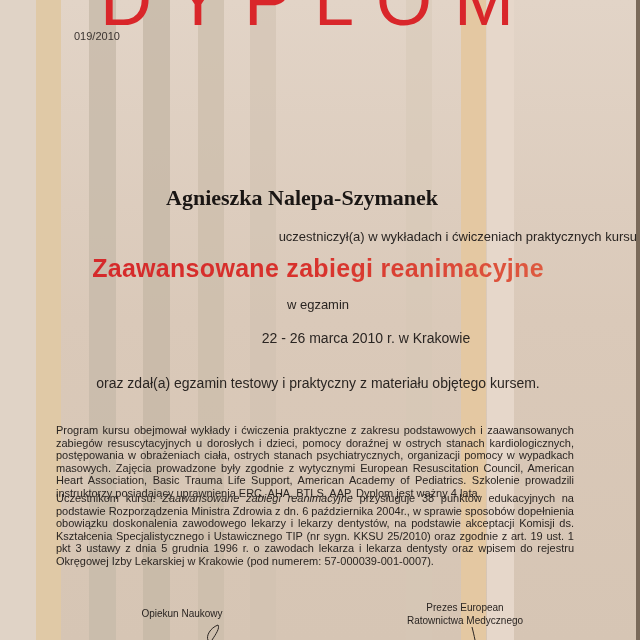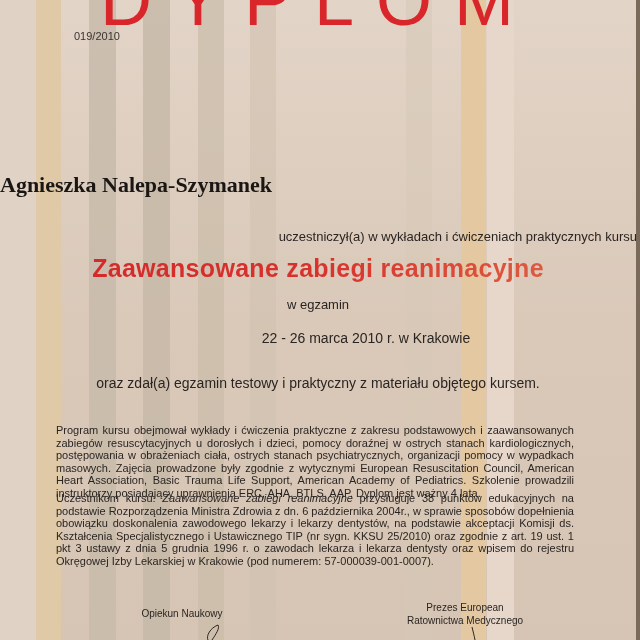--- a/index.html
+++ b/index.html
@@ -15,21 +15,21 @@
   }
   .edge { position:absolute; left:636px; top:0; width:4px; height:640px; background:#7a6a5a; }
   .stripe { position:absolute; top:0; height:640px; }
   .heading {
     position:absolute; left:0; width:636px; top:-40px; text-align:center;
     font-size:72px; color:#d9262a; letter-spacing:22px; font-weight:normal;
     line-height:80px;
   }
   .docno { position:absolute; left:74px; top:30px; font-size:11px; color:#3a3430; }
   .name {
-    position:absolute; left:0; width:604px; top:172px; 
+    position:absolute; left:0; width:604px; top:185px; text-align:center;
     font-family:"Liberation Serif", serif; font-weight:bold; font-size:22px; color:#1a1614;
   }
   .line1 { position:absolute; left:1px; width:636px; top:229px; text-align:right; font-size:13px; color:#2a2522; }
   .course {
     position:absolute; left:0; width:636px; top:254px; text-align:center;
     font-weight:bold; font-size:25px; letter-spacing:0.3px;
     background:linear-gradient(90deg,#d4262a 0%,#d8322c 50%,#e06a48 100%);
     -webkit-background-clip:text; background-clip:text; color:transparent;
   }
   .indays { position:absolute; left:0; width:636px; top:297px; text-align:center; font-size:13px; color:#2a2522; }

